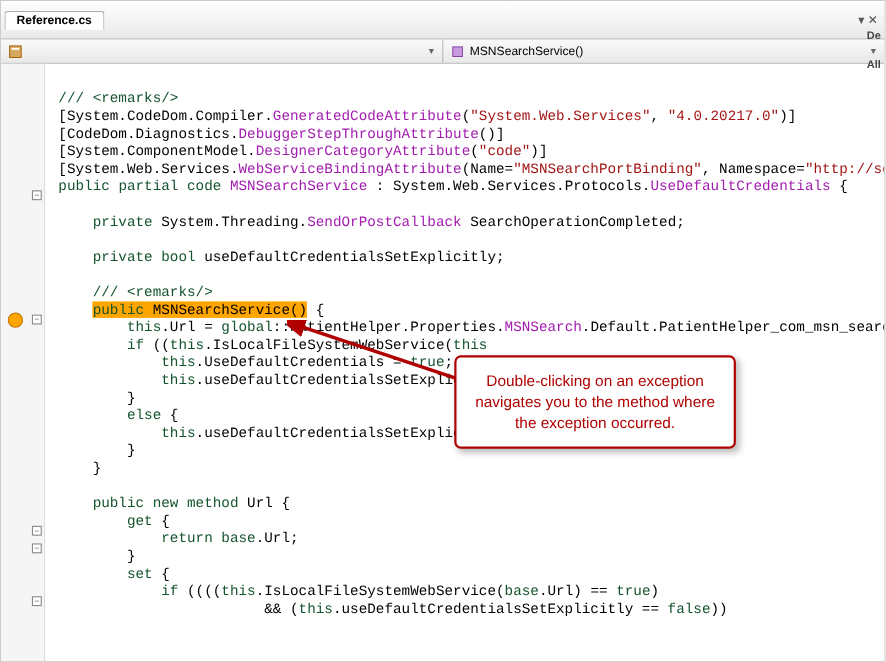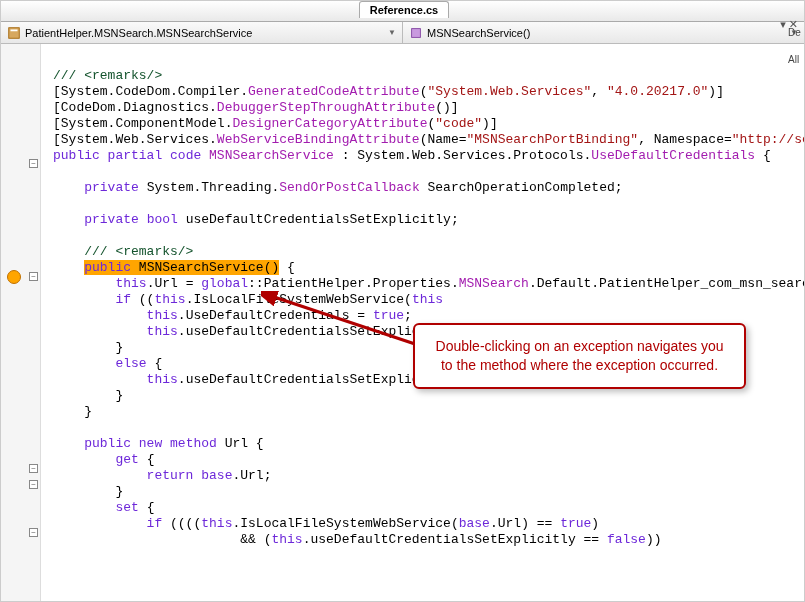--- a/index.html
+++ b/index.html
@@ -1,54 +1,53 @@
 <!DOCTYPE html>
 <html><head>
   <meta charset="utf-8">
   <style>
     * { margin:0; padding:0; box-sizing:border-box; }
     body { font-family:"Segoe UI",Tahoma,sans-serif; font-size:12px; background:#fff; width:805px; height:602px; overflow:hidden; position:relative; border:1px solid #ccc; }
-    .tab-bar { height:21px; background:linear-gradient(#fff,#e9e9e9); border-bottom:1px solid #aaa; display:flex; align-items:center;flex-direction:column; }
+    .tab-bar { height:35px; background:linear-gradient(#fff,#e9e9e9); border-bottom:1px solid #aaa; display:flex; align-items:center; }
     .tab { padding:2px 10px; background:#fff; border:1px solid #aaa; border-bottom:none; border-top-left-radius:3px; border-top-right-radius:3px; font-size:11px; margin-left:3px; font-weight:bold; }
     .tab-close { margin-left:auto; margin-right:6px; color:#555; font-size:11px; cursor:pointer; }
     .nav-row { height:22px; background:linear-gradient(#fafafa,#e8e8e8); border-bottom:1px solid #bbb; display:flex; }
     .nav-cell { flex:1; display:flex; align-items:center; padding:0 6px; border-right:1px solid #bbb; font-size:11px; gap:4px; }
     .nav-cell:last-child { border-right:none; }
     .nav-icon { width:14px; height:14px; display:inline-block; }
     .drop { font-size:8px; color:#666; }
     .code-area { display:flex; height:calc(100% - 43px); }
     .gutter { width:40px; background:#f5f5f5; border-right:1px solid #ddd; position:relative; }
     .fold { position:absolute; left:28px; width:9px; height:9px; border:1px solid #888; background:#fff; font-size:8px; line-height:7px; text-align:center; color:#666; }
     .bp { position:absolute; left:6px; width:14px; height:14px; border-radius:50%; background:#ffa500; border:1px solid #c07000; }
     .code { flex:1; padding:8px 0 8px 12px; font-family:Consolas,"Courier New",monospace; font-size:13px; line-height:16px; white-space:pre; overflow:hidden; color:#000; position:relative; }
-    .kw { color:#6d28d9; }
+    .kw { color:#14532d; }
     .type { color:#a21caf; }
     .str { color:#a31515; }
     .cmt { color:#14532d; }
     .hl { background:#ffa500;margin-top:26px; }
-    .callout { position:absolute; top:322px; left:412px; width:333px; background:#fff; border:2px solid #b00000; border-radius:6px; padding:12px 14px; text-align:center; color:#b00000; font-size:14px; font-family:"Segoe UI",Arial,sans-serif; line-height:1.35; box-shadow:3px 3px 6px rgba(0,0,0,0.25); }
+    .callout { position:absolute; top:322px; left:412px; width:256px; background:#fff; border:2px solid #b00000; border-radius:6px; padding:12px 14px; text-align:center; color:#b00000; font-size:14px; font-family:"Segoe UI",Arial,sans-serif; line-height:1.35; box-shadow:3px 3px 6px rgba(0,0,0,0.25); }
     .arrow { position:absolute; top:290px; left:260px; pointer-events:none; }
     .side-flap { position:absolute; right:0; top:25px; width:18px; font-size:10px; color:#444; }
-    .side-flap div { padding:1px 2px; }
+    .side-flap div { padding:1px 2px;font-weight:bold; }
   </style>
 </head>
 <body>
 
 <div class="tab-bar">
   <div class="tab">Reference.cs</div>
   <div class="tab-close">▾ ✕</div>
 </div>
 
 <div class="nav-row">
   <div class="nav-cell">
     <svg class="nav-icon" viewBox="0 0 16 16">
         <rect x="2" y="2" width="12" height="12" fill="#d7a85f" stroke="#a06000"></rect>
         <rect x="4" y="4" width="8" height="2" fill="#fff"></rect>
       </svg>
-    <span>PatientHelper.MSNSearch.MSNSearchService</span>
     <span class="drop" style="margin-left:auto">▼</span>
   </div>
   <div class="nav-cell">
     <svg class="nav-icon" viewBox="0 0 16 16">
         <rect x="3" y="3" width="10" height="10" fill="#c99adf" stroke="#8040a0"></rect>
       </svg>
     <span>MSNSearchService()</span>
     <span class="drop" style="margin-left:auto">▼</span>
   </div>
 </div>

